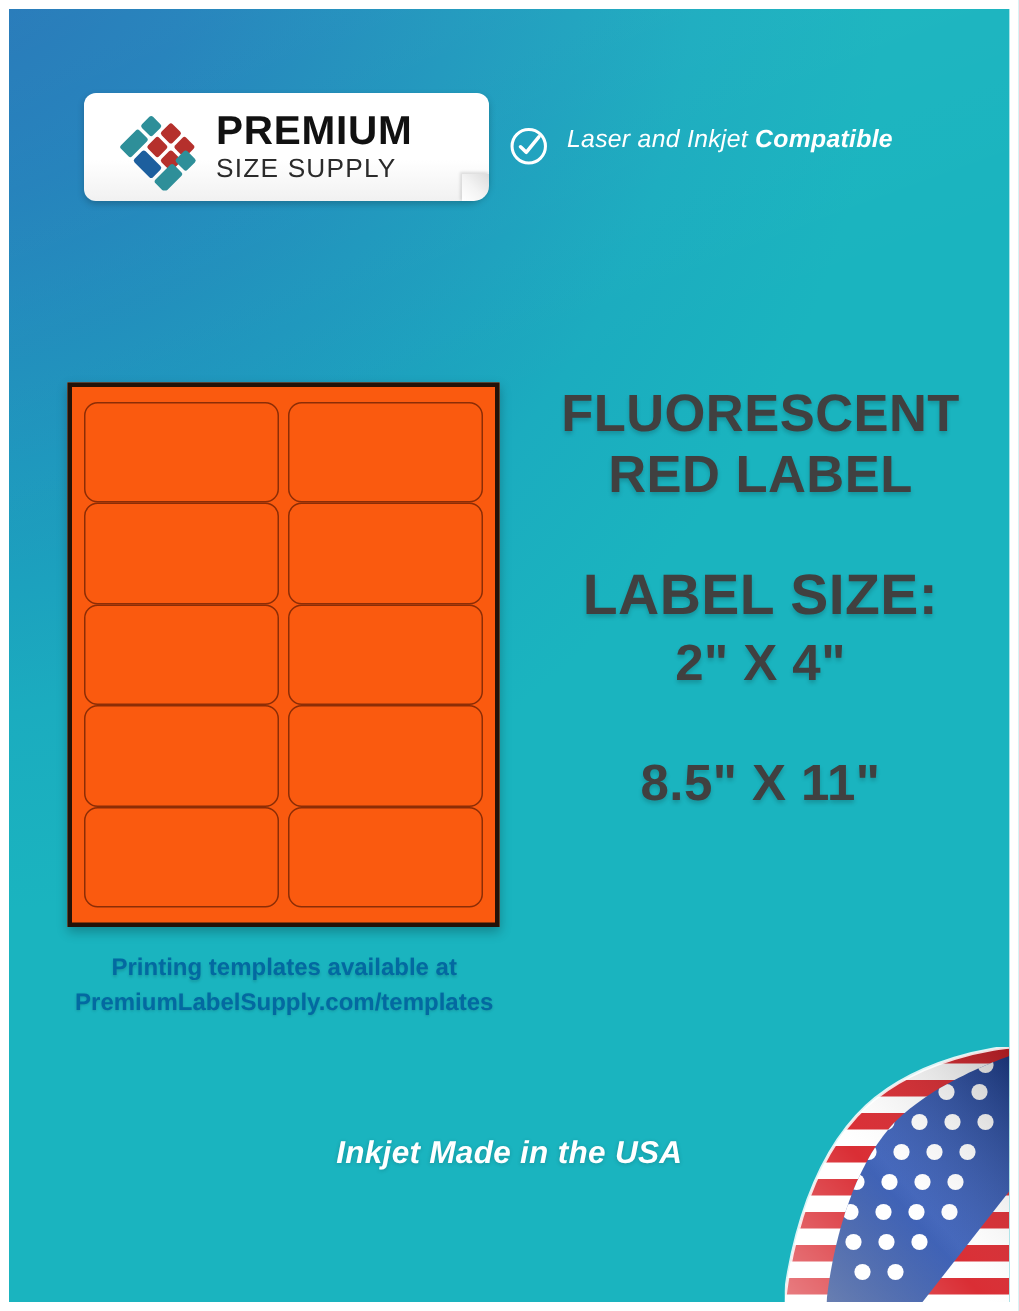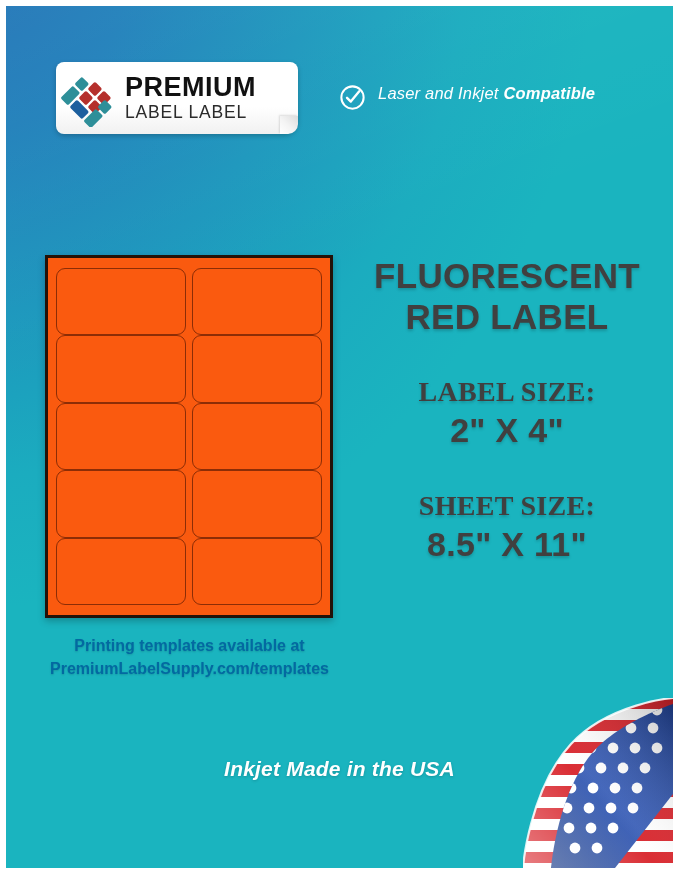--- a/index.html
+++ b/index.html
@@ -36,27 +36,27 @@
     position: absolute;
     left: 0; top: 0; right: 0; bottom: 0;
     box-shadow: inset 0 0 0 6px #ffffff;
     pointer-events: none;
   }
 
   
   .logo-card {
     position: absolute;
     left: 56px; top: 62px;
-    width: 242px; height: 72px;
+    width: 270px; height: 72px;
     background: linear-gradient(180deg, #ffffff 0%, #ffffff 62%, #f1f1f1 100%);
     border-radius: 8px 8px 14px 8px;
     box-shadow: 0 2px 5px rgba(0,0,0,0.22);
     display: flex;
     align-items: center;
-    padding-left: 5px;
+    padding-left: 24px;
     box-sizing: border-box;
   }
   .logo-card::after {
     content: "";
     position: absolute;
     right: 0; bottom: 0;
     width: 18px; height: 18px;
     background: linear-gradient(225deg, #dcdcdc 0%, #f4f4f4 55%, #ffffff 100%);
     border-radius: 0 0 10px 0;
     box-shadow: -1px -1px 2px rgba(0,0,0,0.12);
@@ -136,21 +136,21 @@
     color: #404040;
   }
   .spec-line {
     font-weight: 800;
     letter-spacing: 0.3px;
     text-shadow: 0 2px 3px rgba(0,0,0,0.18);
     white-space: nowrap;
   }
   .spec-title   { font-size: 35px; line-height: 1.16; }
   .spec-block   { margin-top: 38px; }
-  .spec-head    { font-size: 28px; line-height: 1.2; font-family: Liberation Serif, serif; }
+  .spec-head    { font-size: 38px; line-height: 1.2; }
   .spec-value   { font-size: 34px; line-height: 1.25; }
 
   
   .templates {
     position: absolute;
     left: 22px; top: 634px;
     width: 335px;
     text-align: center;
     color: #0369a1;
     font-size: 16px;
@@ -202,21 +202,21 @@
         <rect x="58" y="58" width="18" height="18" rx="3" fill="#b5302c"></rect>
         <rect x="36" y="80" width="30" height="0" rx="3" fill="#2e8f99"></rect>
       </g>
       <g transform="rotate(-45 50 50)">
         <rect x="14" y="70" width="30" height="18" rx="3" fill="#2e8f99"></rect>
         <rect x="48" y="70" width="18" height="18" rx="3" fill="#2e8f99"></rect>
       </g>
     </svg>
     <div class="logo-words">
       <div class="logo-premium">PREMIUM</div>
-      <div class="logo-sub">LABEL LABEL</div>
+      <div class="logo-sub">SIZE SUPPLY</div>
     </div>
   </div>
 
   <div class="compat">
     <svg class="compat-icon" viewBox="0 0 32 32">
       <circle cx="16" cy="16" r="13.2" fill="none" stroke="#ffffff" stroke-width="2.4"></circle>
       <path d="M9.5 16.4 L14 20.8 L24 8.6" fill="none" stroke="#ffffff" stroke-width="2.8" stroke-linecap="round" stroke-linejoin="round"></path>
     </svg>
     <div class="compat-text"><span>Laser and Inkjet </span><b>Compatible</b></div>
   </div>
@@ -239,21 +239,20 @@
   <div class="specs">
     <div class="spec-line spec-title">FLUORESCENT</div>
     <div class="spec-line spec-title">RED LABEL</div>
 
     <div class="spec-block">
       <div class="spec-line spec-head">LABEL SIZE:</div>
       <div class="spec-line spec-value">2" X 4"</div>
     </div>
 
     <div class="spec-block">
-      <div class="spec-line spec-head">SHEET SIZE:</div>
       <div class="spec-line spec-value">8.5" X 11"</div>
     </div>
   </div>
 
   <div class="templates">
     <div>Printing templates available at</div>
     <div>PremiumLabelSupply.com/templates</div>
   </div>
 
   <div class="made-usa"><span>Inkjet Made in the </span><b>USA</b></div>

